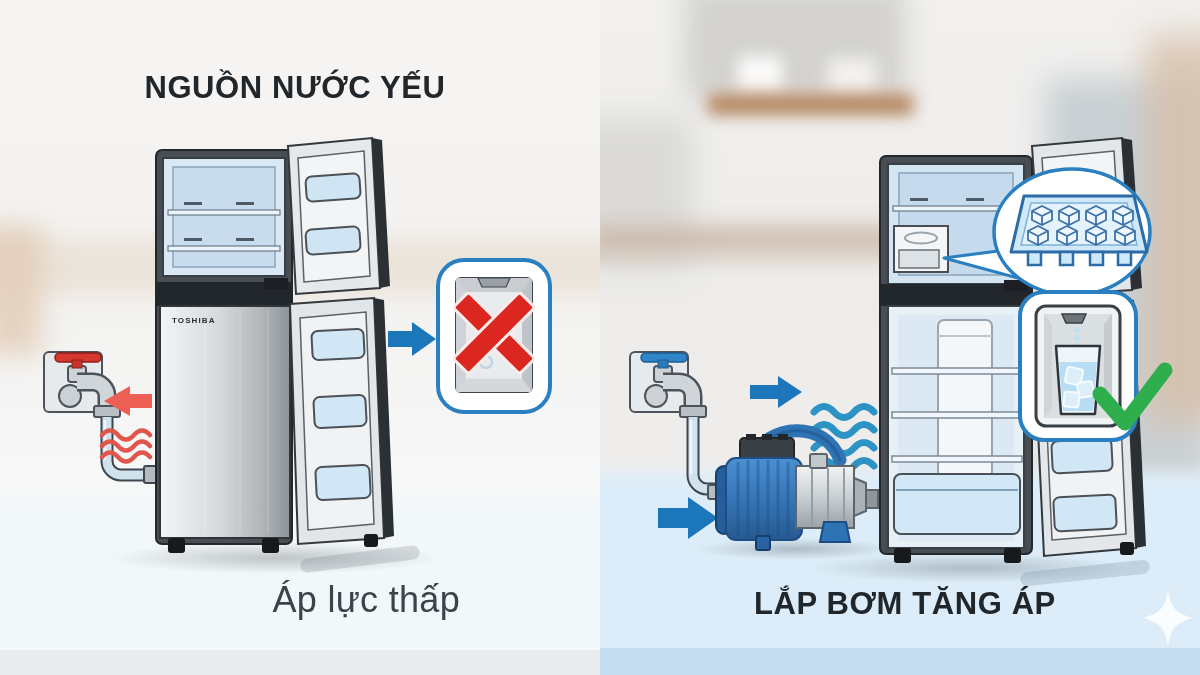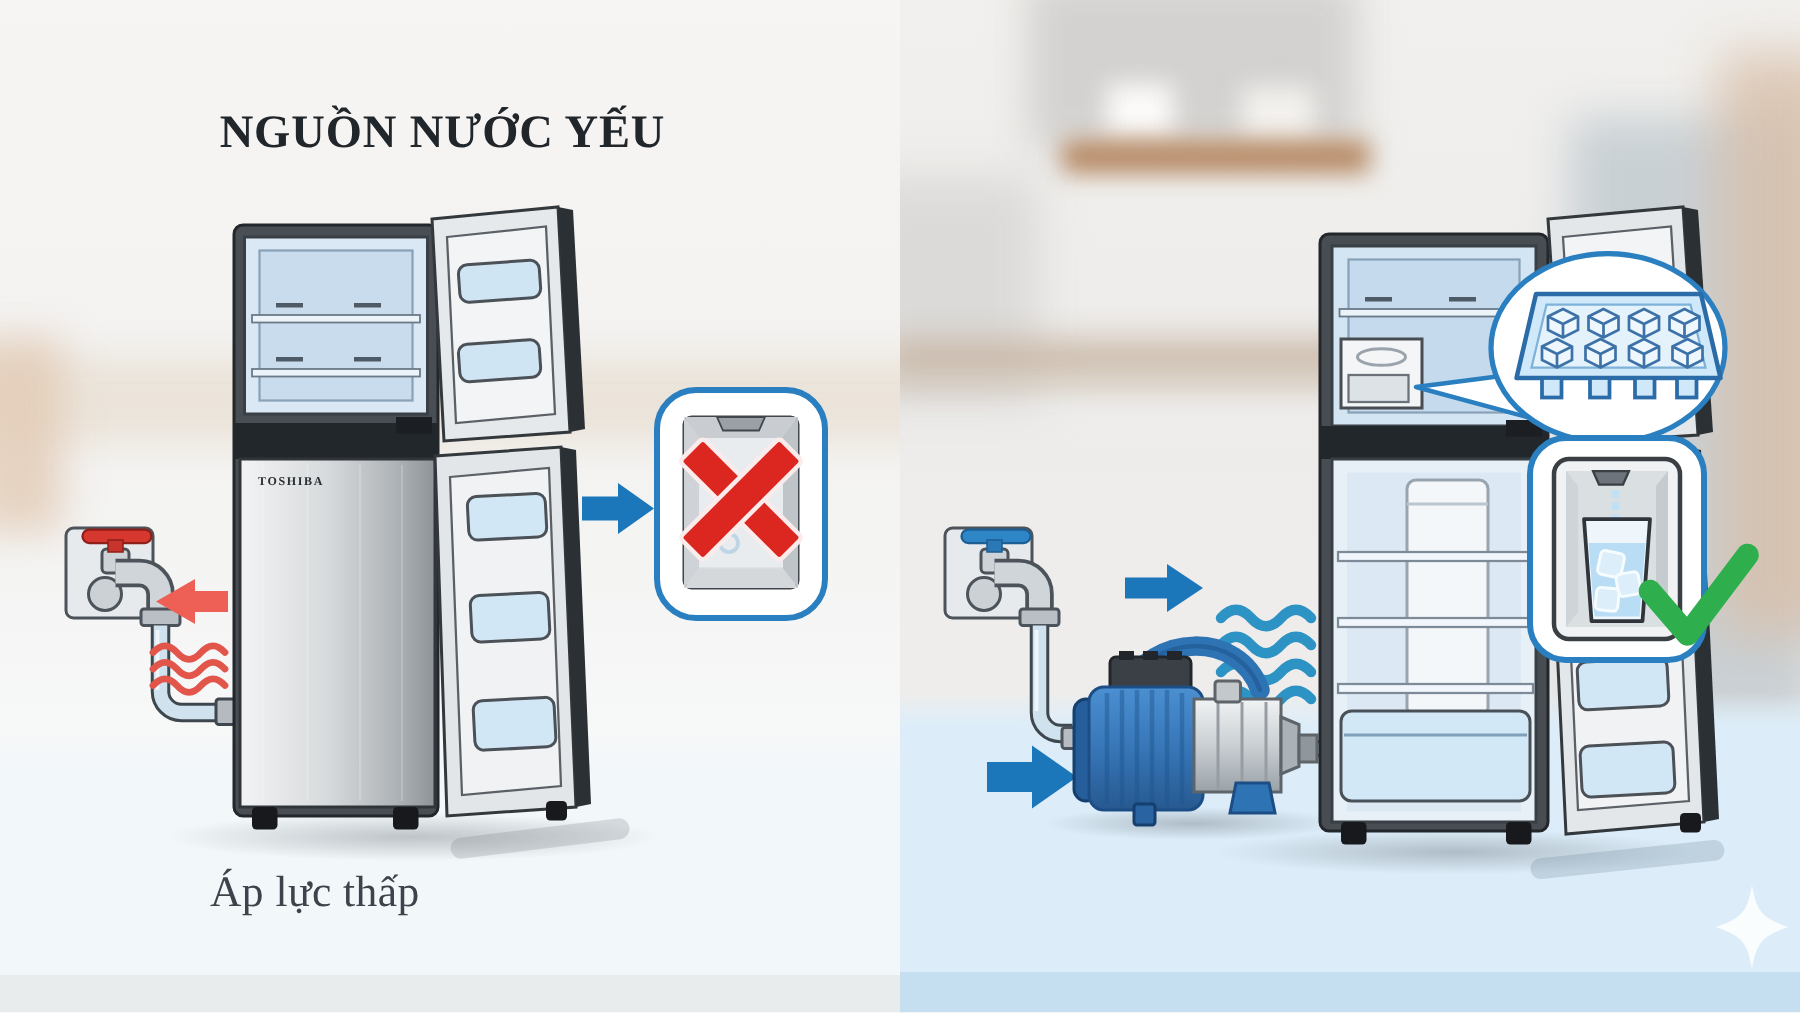--- a/index.html
+++ b/index.html
@@ -1,17 +1,17 @@
 <!DOCTYPE html>
 <html style="--accent-blue: #1b76ba; --arrow-red: #ee6055; --wave-red: #e2554b; --wave-blue: #2d93c4; --cross-red: #dc2620; --check-green: #2fae4d; --badge-border: #2a7fc0; --title-text: #21262b; --caption-text: #3c434b; --floor-left: #f2f7fa; --floor-strip-left: #e8eced; --floor-right: #dcedf9; --floor-strip-right: #c5def0;"><head>
 <meta charset="utf-8">
 <style>
   html,body{margin:0;padding:0;background:#ffffff;}
   #stage{position:relative;width:1200px;height:675px;overflow:hidden;
-         font-family:Liberation Serif, serif;}
+         font-family:Liberation Sans, sans-serif;}
   
   .panel-bg{position:absolute;top:0;width:600px;height:675px;overflow:hidden;}
   #bg-left{left:0;background:linear-gradient(180deg,#f6f5f4 0%,#f3f2f1 38%,#f4f4f3 55%,#f7f8f8 72%);}
   #bg-left .beige-band{position:absolute;left:-20px;top:238px;width:660px;height:58px;background:#e7dccd;filter:blur(12px);opacity:.65;}
   #bg-left .warm-edge{position:absolute;left:-18px;top:225px;width:60px;height:130px;background:#e2cab4;filter:blur(14px);opacity:.8;}
   #bg-left .floor{position:absolute;left:0;top:488px;width:600px;height:187px;
       background:linear-gradient(180deg,rgba(242,247,250,0) 0,var(--floor-left,#f2f7fa) 26px);}
   #bg-left .floor-strip{position:absolute;left:0;top:650px;width:600px;height:25px;background:var(--floor-strip-left,#e8eced);}
   
   #bg-right{left:600px;background:linear-gradient(180deg,#f1f0ee 0%,#edecea 45%,#eeedec 60%);}
@@ -30,22 +30,22 @@
   #bg-right .floor-strip{position:absolute;left:0;top:648px;width:600px;height:27px;background:var(--floor-strip-right,#c5def0);}
   
   svg.scene{position:absolute;top:0;width:600px;height:675px;}
   #scene-left{left:0;}
   #scene-right{left:600px;}
   
   .headline{position:absolute;text-align:center;color:var(--title-text,#21262b);
     font-weight:800;letter-spacing:.6px;}
   #left-title{left:85px;top:70px;width:420px;font-size:31px;}
   #right-caption{left:690px;top:586px;width:430px;font-size:31px;}
-  #left-caption{position:absolute;left:140px;top:579px;width:320px;text-align:left;
-    font-size:29px;font-weight:500;color:var(--caption-text,#3c434b);letter-spacing:.3px;}
+  #left-caption{position:absolute;left:140px;top:579px;width:320px;text-align:right;
+    font-size:36px;font-weight:500;color:var(--caption-text,#3c434b);letter-spacing:.3px;}
   #fridge-brand{position:absolute;left:172px;top:316px;font-size:8px;font-weight:700;
     letter-spacing:1.1px;color:#2a2f34;}
   
   .c-arrow-blue{fill:var(--accent-blue,#1b76ba);}
   .c-arrow-red{fill:var(--arrow-red,#ee6055);}
   .c-wave-red{stroke:var(--wave-red,#e2554b);fill:none;stroke-linecap:round;}
   .c-wave-blue{stroke:var(--wave-blue,#2d93c4);fill:none;stroke-linecap:round;}
   .c-cross{fill:var(--cross-red,#dc2620);}
   .c-check{stroke:var(--check-green,#2fae4d);fill:none;stroke-linecap:round;stroke-linejoin:round;}
   .c-badge{fill:#ffffff;stroke:var(--badge-border,#2a7fc0);}
@@ -366,15 +366,16 @@
         </g>
       </g>
       <path class="c-check" d="M500,394 L525,423 L565,370" stroke-width="15"></path>
     </g>
 
     <path d="M568,590 C571,608 575,612 592,618 C575,624 571,628 568,646 C565,628 561,624 544,618 C561,612 565,608 568,590 Z" fill="#ffffff" opacity=".85"></path>
   </svg>
 
   <div id="left-title" class="headline">NGUỒN NƯỚC YẾU</div>
   <div id="left-caption">Áp lực thấp</div>
+  <div id="right-caption" class="headline">LẮP BƠM TĂNG ÁP</div>
   <div id="fridge-brand">TOSHIBA</div>
 
 </div>
 
 </body></html>

